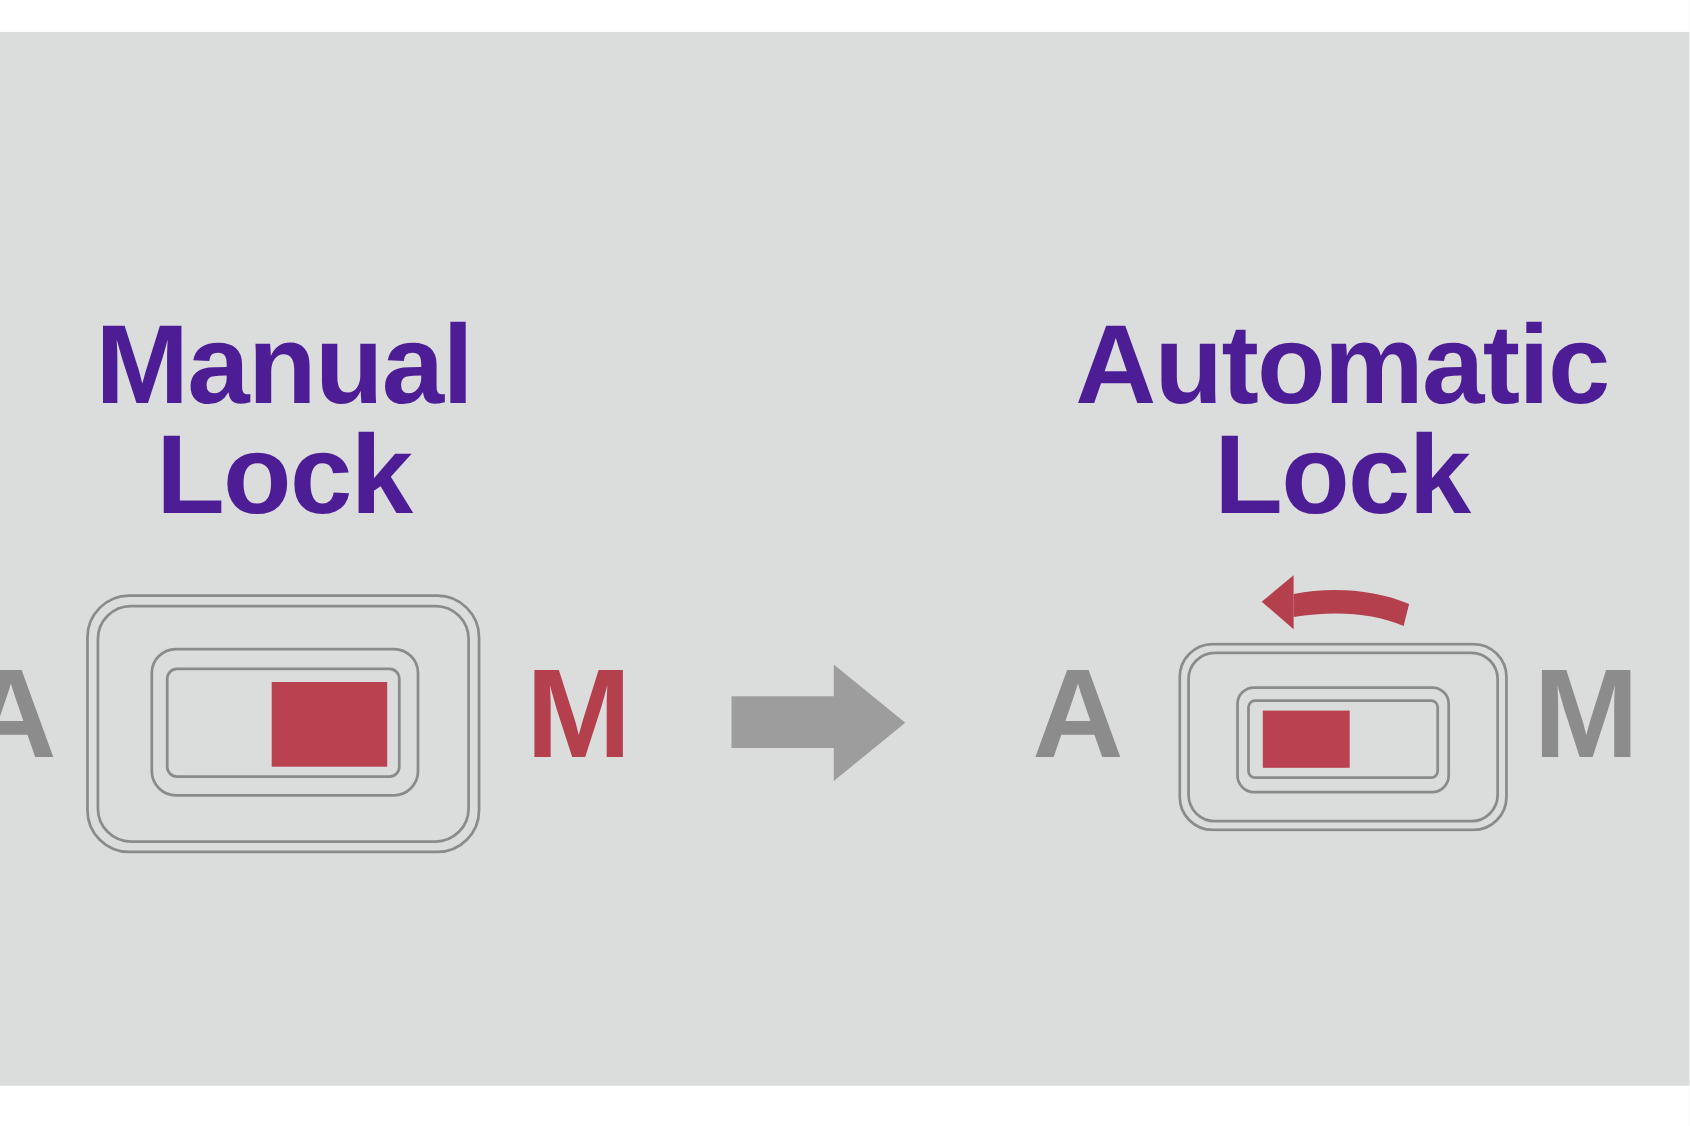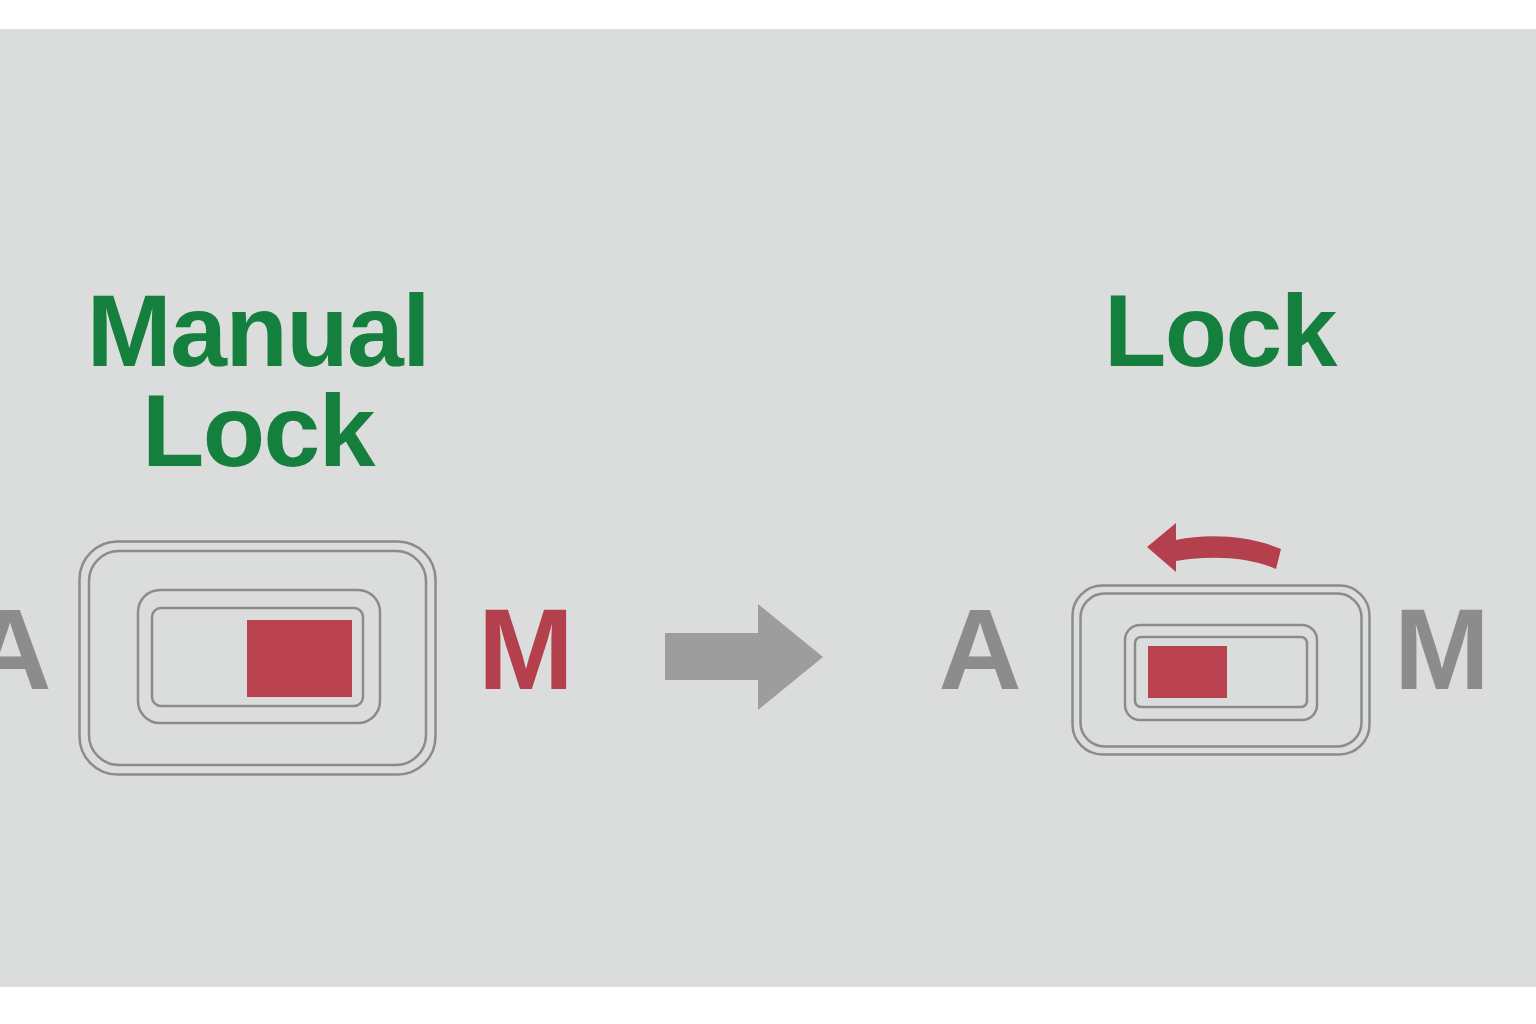--- a/index.html
+++ b/index.html
@@ -17,21 +17,21 @@
     width: 1536px; height: 958px;
     background: #dbdcdc;
   }
   .title {
     position: absolute;
     top: 252px;
     font-size: 102px;
     font-weight: bold;
     line-height: 100px;
     letter-spacing: -1.5px;
-    color: #15803d;
+    color: #4c1d95;
     text-align: center;
     white-space: nowrap;
   }
   .title-left  { left: 8px;   width: 500px; }
   .title-right { left: 960px; width: 520px; }
   .am-letter {
     position: absolute;
     top: 563px;
     width: 120px;
     font-size: 115px;
@@ -52,20 +52,21 @@
 
 <div class="page">
   <div class="canvas">
 
     <div class="title title-left">
       <div>Manual</div>
       <div>Lock</div>
     </div>
 
     <div class="title title-right">
+      <div>Automatic</div>
       <div>Lock</div>
     </div>
 
     <div class="am-letter letter-a-left">A</div>
     <div class="am-letter letter-m-left">M</div>
     <div class="am-letter letter-a-right">A</div>
     <div class="am-letter letter-m-right">M</div>
 
     <svg class="svg-abs" style="left:78px; top:511px;" width="360" height="237" viewBox="0 0 360 237">
       <rect class="oln" x="1.5" y="1.5" width="356" height="233" rx="38" stroke="#8b8b8b"></rect>

